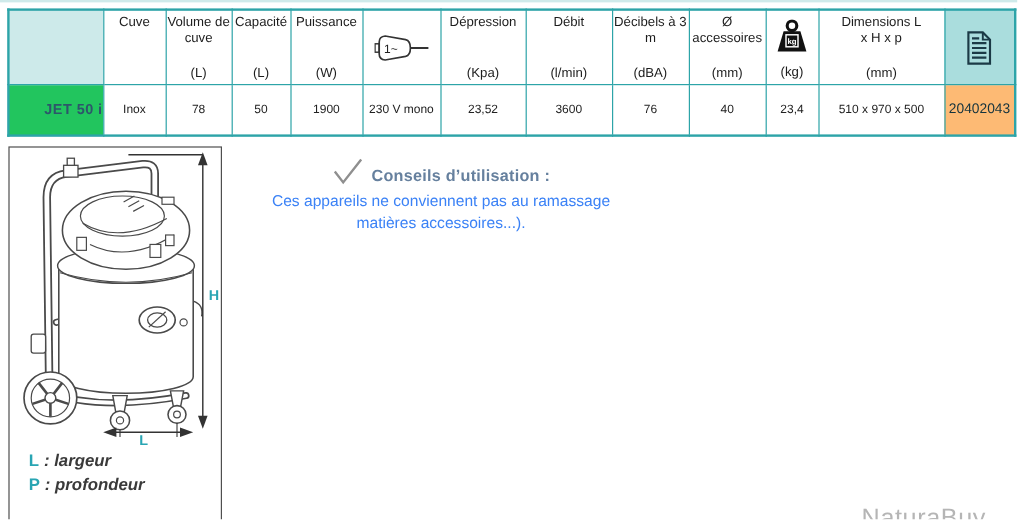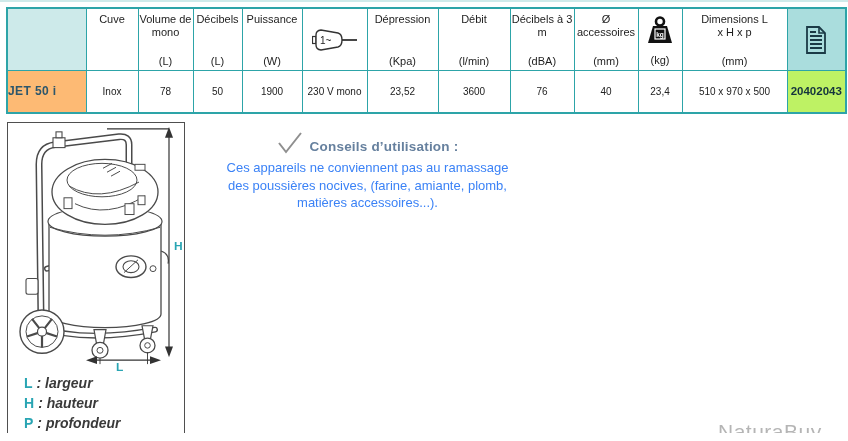--- a/index.html
+++ b/index.html
@@ -17,26 +17,26 @@
   .spec th { font-weight:normal; }
   .hcell { display:flex; flex-direction:column; justify-content:space-between;
            align-items:center; height:54px; padding:4px 1px 3px; }
   .hlabel { font-size:11px; line-height:1.15; color:#1d1d1d; text-align:center; }
   .hunit  { font-size:11px; color:#1d1d1d; text-align:center; }
   .w72 { max-width:74px; }
   .icell { display:flex; flex-direction:column; justify-content:center;
            align-items:center; height:61px; }
   .icell.kg { justify-content:space-between; padding:7px 0 4px; box-sizing:border-box; }
   td.val { text-align:center; vertical-align:middle; font-size:10px; color:#222; }
-  td.name { background:#fdba74; vertical-align:middle; text-align:left;
+  td.name { background:#22c55e; vertical-align:middle; text-align:right;
             font-weight:bold; color:#2d566b; font-size:12px; letter-spacing:.4px; }
   th.name-h { background:#cdeaea; }
   th.ref-h { background:#aadddd; }
-  td.ref { background:#bef264; vertical-align:middle; text-align:center;
-           font-weight:bold; color:#14333d; font-size:11.5px; }
+  td.ref { background:#fdba74; vertical-align:middle; text-align:center;
+           font-weight:normal; color:#14333d; font-size:11.5px; }
 
   
   .figure { position:absolute; left:7px; top:122px; width:178px; height:314px;
             border:1.5px solid #4f4f4f; box-sizing:border-box; background:#fff; }
   .figure svg.vac { display:block; margin:0 auto; }
   .legend { padding:2px 0 0 16px; }
   .lrow { font-size:14px; line-height:20px; white-space:nowrap; }
   .lkey { color:#29a5b3; font-weight:bold; }
   .ldesc { color:#3a3a3a; font-weight:bold; margin-left:4px;font-style:italic; }
 
@@ -78,27 +78,27 @@
         <tr class="hdr">
       <th class="name-h"></th>
       <th>
         <div class="hcell">
               <span class="hlabel">Cuve</span>
               <span class="hunit"></span>
             </div>
           </th>
       <th>
         <div class="hcell">
-              <span class="hlabel">Volume de mono</span>
+              <span class="hlabel">Volume de cuve</span>
               <span class="hunit">(L)</span>
             </div>
           </th>
       <th>
         <div class="hcell">
-              <span class="hlabel">Décibels</span>
+              <span class="hlabel">Capacité</span>
               <span class="hunit">(L)</span>
             </div>
           </th>
       <th>
         <div class="hcell">
               <span class="hlabel">Puissance</span>
               <span class="hunit">(W)</span>
             </div>
           </th>
       <th>
@@ -249,33 +249,31 @@
         <line x1="91" y1="239" x2="91" y2="245" stroke-width="0.9"></line>
         <line x1="138.5" y1="233" x2="138.5" y2="245" stroke-width="0.9"></line>
         <line x1="84" y1="241" x2="144" y2="241" stroke-width="1.2"></line>
         <polygon points="77,241 88,237 88,245" stroke="none"></polygon>
         <polygon points="152,241 141,237 141,245" stroke="none"></polygon>
       </g>
       <text x="107" y="252" font-size="12" font-weight="bold" fill="#29a5b3" font-family="Liberation Sans, sans-serif">L</text>
     </svg>
     <div class="legend">
       <div class="lrow"><span class="lkey">L</span><span class="ldesc">: largeur</span></div>
-      <div class="lrow"><span class="lkey">H</span><span class="ldesc">: hauteur</span></div>
       <div class="lrow"><span class="lkey">P</span><span class="ldesc">: profondeur</span></div>
     </div>
   </div>
 
   <div class="tips">
     <div class="tips-title">
       <svg width="26" height="22" viewBox="0 0 26 22">
         <path d="M 2,11 L 9,20 L 24,1" fill="none" stroke="#8f8f8f" stroke-width="2"></path>
       </svg>
       <span>Conseils d’utilisation :</span>
     </div>
     <div class="tips-body">
       <span>Ces appareils ne conviennent pas au ramassage</span>
-      <span>des poussières nocives, (farine, amiante, plomb,</span>
       <span>matières accessoires...).</span>
     </div>
   </div>
 
   <div class="watermark">NaturaBuy</div>
 </div>
 
 </body></html>

